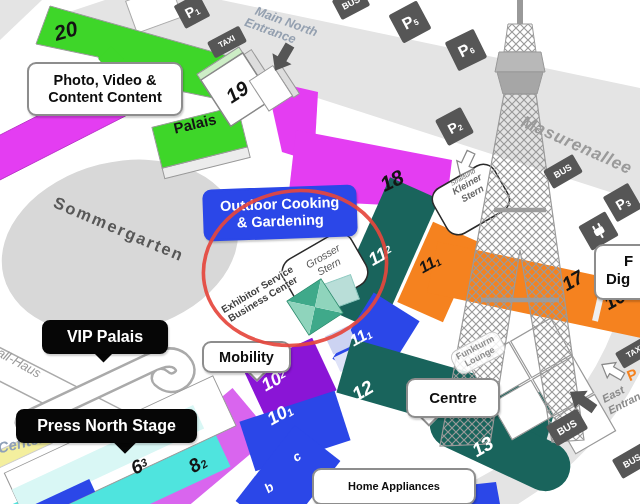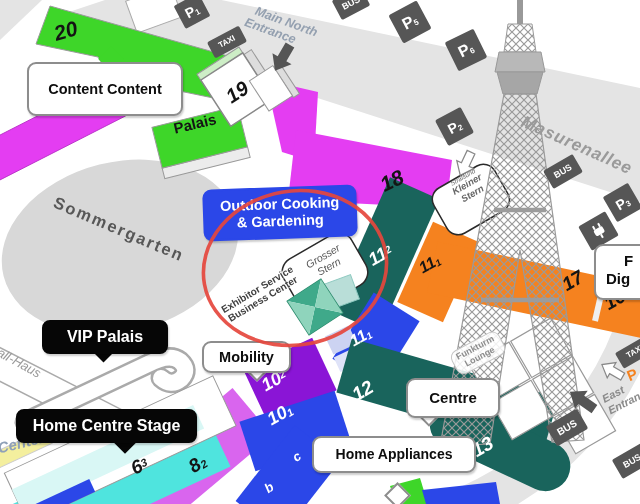--- a/index.html
+++ b/index.html
@@ -236,31 +236,32 @@
   <div class="abs" style="left:627px;top:366px;color:#f5821f;font-weight:bold;font-size:15px;transform:rotate(-22deg)">P</div>
 
   <div class="ptr green" style="left:102px;top:50px;width:18px;height:18px"></div>
   <div class="ptr dark" style="left:95px;top:342px;width:17px;height:17px"></div>
   <div class="ptr dark" style="left:116px;top:432px;width:18px;height:18px"></div>
   <div class="ptr white" style="left:248px;top:360px;width:14px;height:14px"></div>
   <div class="ptr white" style="left:420px;top:405px;width:14px;height:14px"></div>
   <div class="ptr white" style="left:388px;top:486px;width:15px;height:15px"></div>
 
   <div class="bubble" style="left:27px;top:62px;width:152px;height:50px;font-size:14.5px">
+    <div>Photo, Video &amp;</div>
       <div>Content Content</div>
   </div>
   <div class="bubble blue" style="left:203px;top:187px;width:150px;height:48px;font-size:14.5px;transform:rotate(-2deg)">
     <div>Outdoor Cooking</div>
       <div>&amp; Gardening</div>
   </div>
   <div class="bubble dark" style="left:42px;top:320px;width:122px;height:30px;font-size:16px">VIP Palais</div>
-  <div class="bubble dark" style="left:16px;top:409px;width:177px;height:30px;font-size:16px">Home Centre Stage</div>
+  <div class="bubble dark" style="left:16px;top:409px;width:177px;height:30px;font-size:16px">Press North Stage</div>
   <div class="bubble" style="left:202px;top:341px;width:85px;height:28px;font-size:14.5px">Mobility</div>
   <div class="bubble" style="left:406px;top:378px;width:90px;height:36px;font-size:15px">Centre</div>
-  <div class="bubble" style="left:312px;top:436px;width:160px;height:33px;font-size:14px">Home Appliances</div>
+  <div class="bubble" style="left:312px;top:468px;width:160px;height:33px;font-size:11px">Home Appliances</div>
   <div class="bubble" style="left:594px;top:244px;width:86px;height:52px;font-size:15px">
     <div class="abs" style="left:28px;top:6px">F</div>
     <div class="abs" style="left:10px;top:24px">Dig</div>
   </div>
 
   <svg id="anno" width="640" height="504">
     <ellipse cx="295" cy="268" rx="92" ry="77" fill="none" stroke="#e5473d" stroke-width="3.6" opacity="0.92" transform="rotate(-10 295 268)"></ellipse>
   </svg>
 </div>
 

